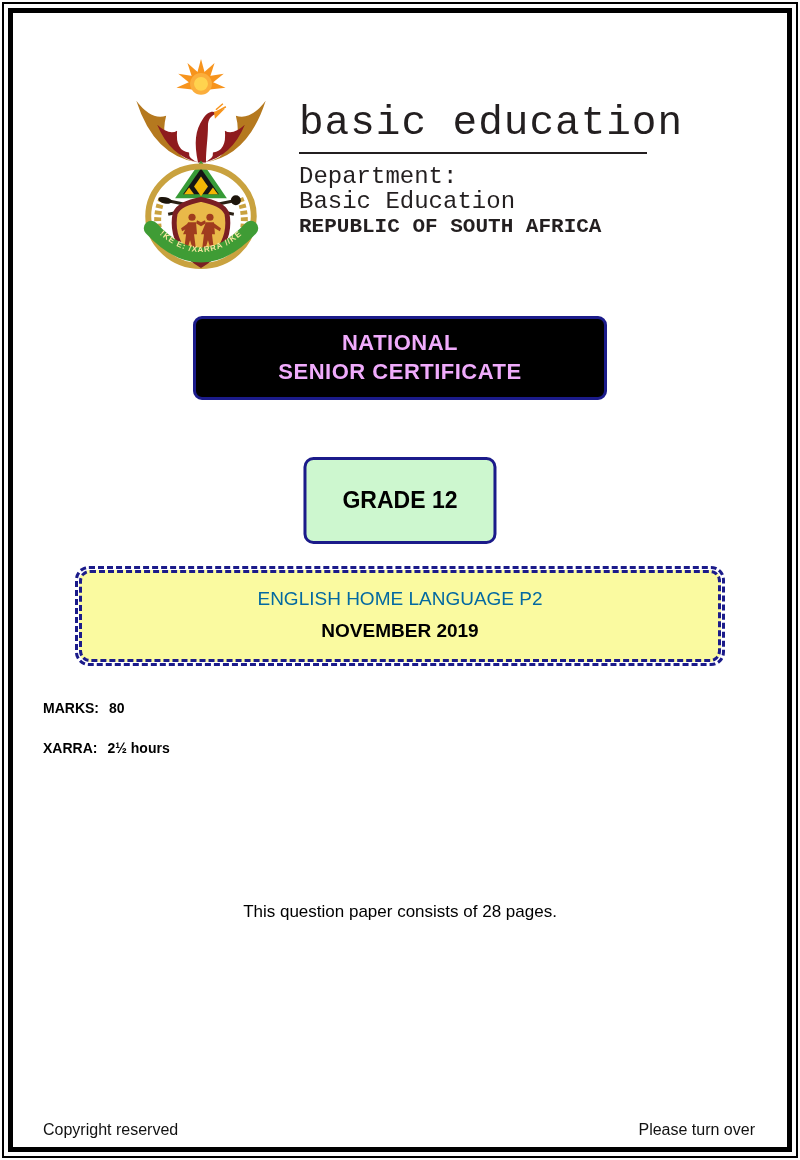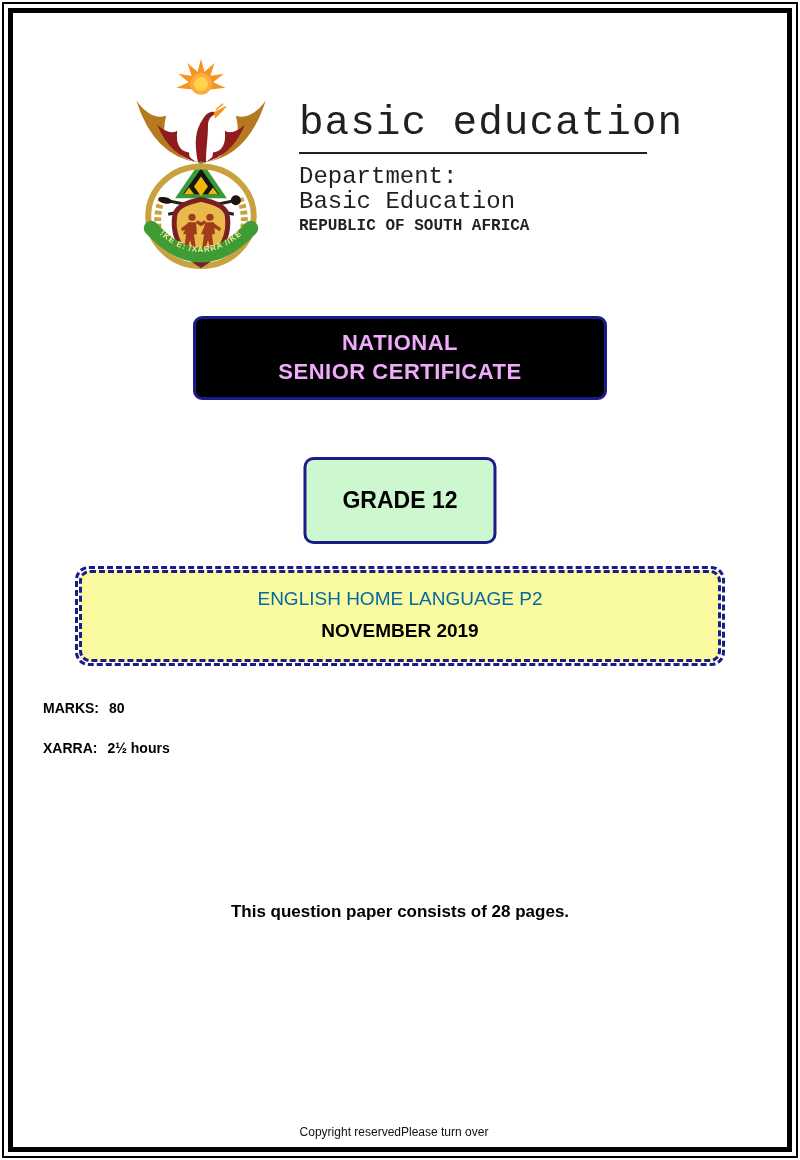--- a/index.html
+++ b/index.html
@@ -28,21 +28,21 @@
   .brand { margin-left: 22px; padding-top: 46px; font-family: Liberation Mono, monospace; }
   .wordmark {
     font-size: 41px; font-weight: normal; letter-spacing: 1px;
     color: #231f20; line-height: 1.0;
   }
   .brand-rule {
     border: none; border-top: 2px solid #231f20;
     width: 348px; margin: 8px 0 10px 0;
   }
   .dept-line { font-size: 24px; line-height: 25px; color: #231f20; }
-  .dept-line.bold { font-weight: bold; font-size: 16px; }
+  .dept-line.bold { font-weight: bold; font-size: 21px; }
   
   .nsc-box {
     position: absolute; top: 303px; left: 50%; transform: translateX(-50%);
     width: 414px; background: var(--black_box);
     border: 3px solid var(--navy); border-radius: 9px;
     padding: 9px 10px 11px 10px;
     text-align: center;
   }
   .nsc-box .line {
     color: #f0abfc; font-weight: bold; font-size: 22px; line-height: 29px;
@@ -72,27 +72,27 @@
   .subject-inner .line1 { font-weight: normal; font-size: 19px; color: #0369a1; }
   .subject-inner .line2 { font-weight: bold; font-size: 19px; color: #000; margin-top: 10px; }
   
   .detail-row { position: absolute; left: 30px; font-weight: bold; font-size: 14px; color: #000; }
   .detail-row.marks { top: 687px; }
   .detail-row.time  { top: 727px; }
   .detail-row .value { margin-left: 10px; }
   
   .note {
     position: absolute; top: 889px; left: 0; right: 0;
-    text-align: center; font-weight: bold; font-size: 17px; color: #000;
+    text-align: center; font-weight: normal; font-size: 17px; color: #000;
   }
   
   .footer {
-    position: absolute; left: 30px; right: 42px; bottom: 8px;
-    display: flex; justify-content: center;
-    font-size: 12px; color: #111;
+    position: absolute; left: 30px; right: 32px; bottom: 8px;
+    display: flex; justify-content: space-between;
+    font-size: 16px; color: #111;
   }
 </style>
 </head>
 <body>
 
 <div class="frame-outer">
   <div class="frame-inner">
 
     <div class="header">
       <svg class="crest" viewBox="0 0 150 215" aria-hidden="true">

